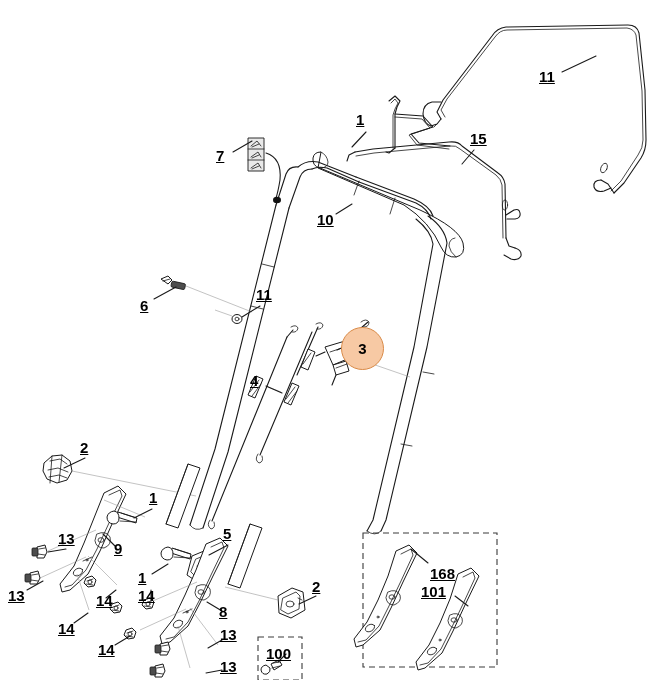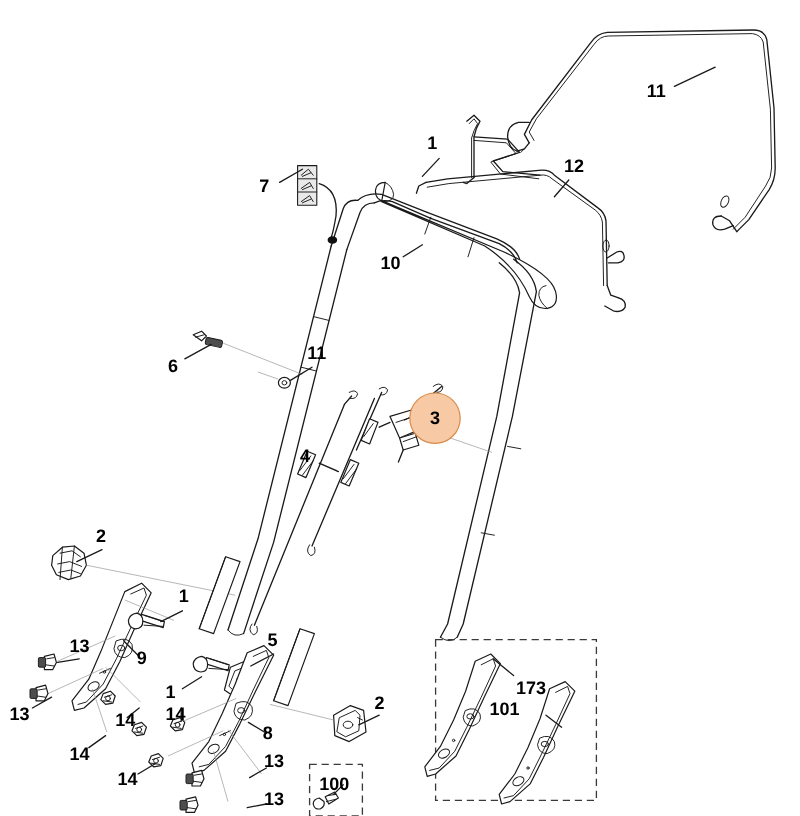--- a/index.html
+++ b/index.html
@@ -27,20 +27,21 @@
   }
   .callout-label {
     position: absolute;
     font-family: "Liberation Sans", sans-serif;
     font-weight: bold;
     font-size: 15px;
     color: #000000;
     line-height: 1;
     white-space: nowrap;
     user-select: none;
+    text-decoration: underline;
   }
   .highlight-badge {
     position: absolute;
     border-radius: 50%;
     background: #f7c9a4;
     border: 1.5px solid #d98a47;
     display: flex;
     align-items: center;
     justify-content: center;
     font-family: "Liberation Sans", sans-serif;
@@ -381,21 +382,21 @@
       <line class="lead" x1="222" y1="670" x2="206" y2="673"></line>
 
       <line class="lead" x1="337" y1="350" x2="348" y2="345"></line>
     </g>
 
   </svg>
 
   <div class="callout-label" style="left:216px; top:148px;">7</div>
   <div class="callout-label" style="left:356px; top:112px;">1</div>
   <div class="callout-label" style="left:539px; top:69px;">11</div>
-  <div class="callout-label" style="left:470px; top:131px;">12</div>
+  <div class="callout-label" style="left:470px; top:131px;">15</div>
   <div class="callout-label" style="left:317px; top:212px;">10</div>
   <div class="callout-label" style="left:140px; top:298px;">6</div>
   <div class="callout-label" style="left:256px; top:287px;">11</div>
   <div class="callout-label" style="left:250px; top:373px;">4</div>
   <div class="callout-label" style="left:80px;  top:440px;">2</div>
   <div class="callout-label" style="left:149px; top:490px;">1</div>
   <div class="callout-label" style="left:58px;  top:531px;">13</div>
   <div class="callout-label" style="left:114px; top:541px;">9</div>
   <div class="callout-label" style="left:223px; top:526px;">5</div>
   <div class="callout-label" style="left:138px; top:570px;">1</div>
@@ -403,20 +404,20 @@
 
   <div class="callout-label" style="left:138px; top:588px;">14</div>
   <div class="callout-label" style="left:96px;  top:593px;">14</div>
   <div class="callout-label" style="left:58px;  top:621px;">14</div>
   <div class="callout-label" style="left:219px; top:604px;">8</div>
   <div class="callout-label" style="left:312px; top:579px;">2</div>
   <div class="callout-label" style="left:98px;  top:642px;">14</div>
   <div class="callout-label" style="left:220px; top:627px;">13</div>
   <div class="callout-label" style="left:220px; top:659px;">13</div>
   <div class="callout-label" style="left:266px; top:646px;">100</div>
-  <div class="callout-label" style="left:430px; top:566px;">173</div>
-  <div class="callout-label" style="left:408px; top:584px;text-align:right;">101</div>
+  <div class="callout-label" style="left:430px; top:566px;">168</div>
+  <div class="callout-label" style="left:421px; top:584px;text-align:right;">101</div>
 
   <div class="highlight-badge" style="left:341px; top:327px; width:43px; height:43px;">
     <span>3</span>
   </div>
 
 </div>
 
 </body></html>

